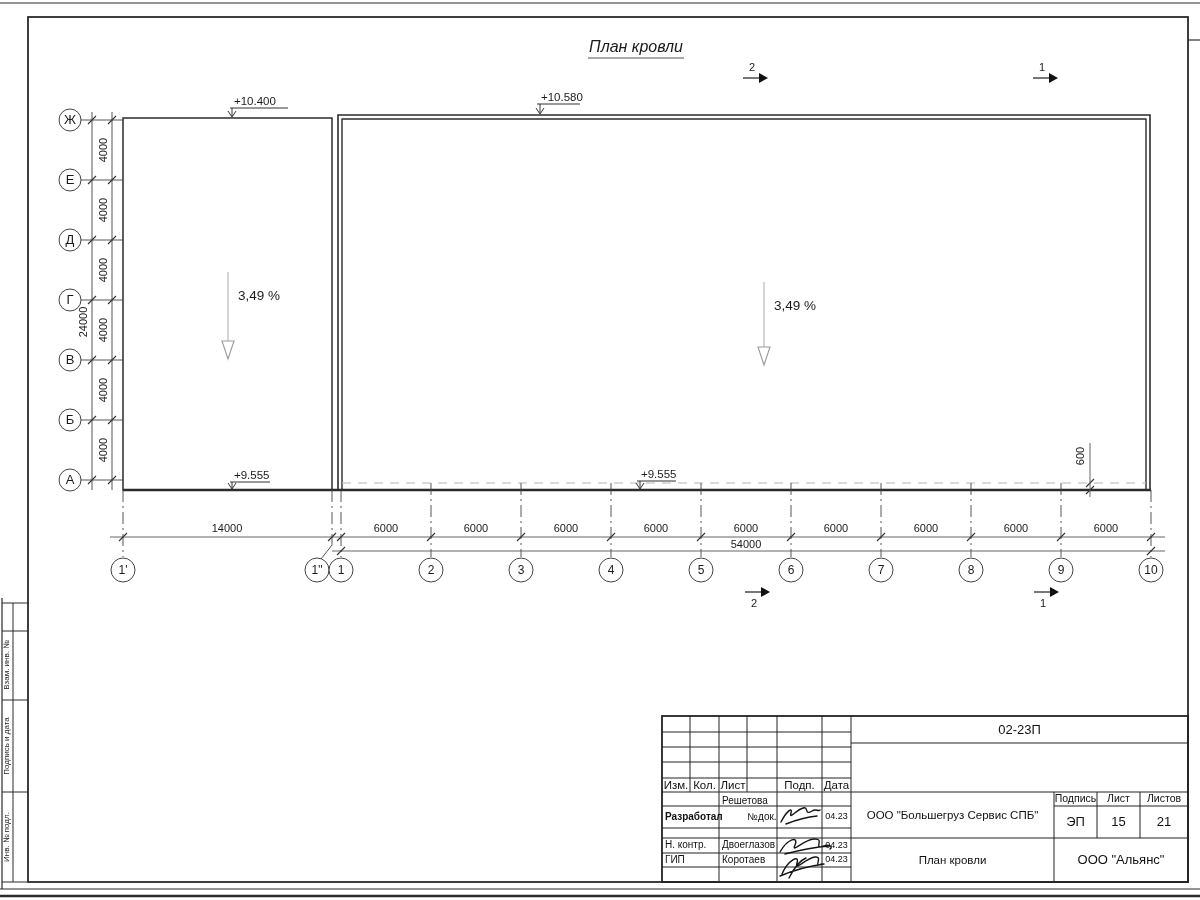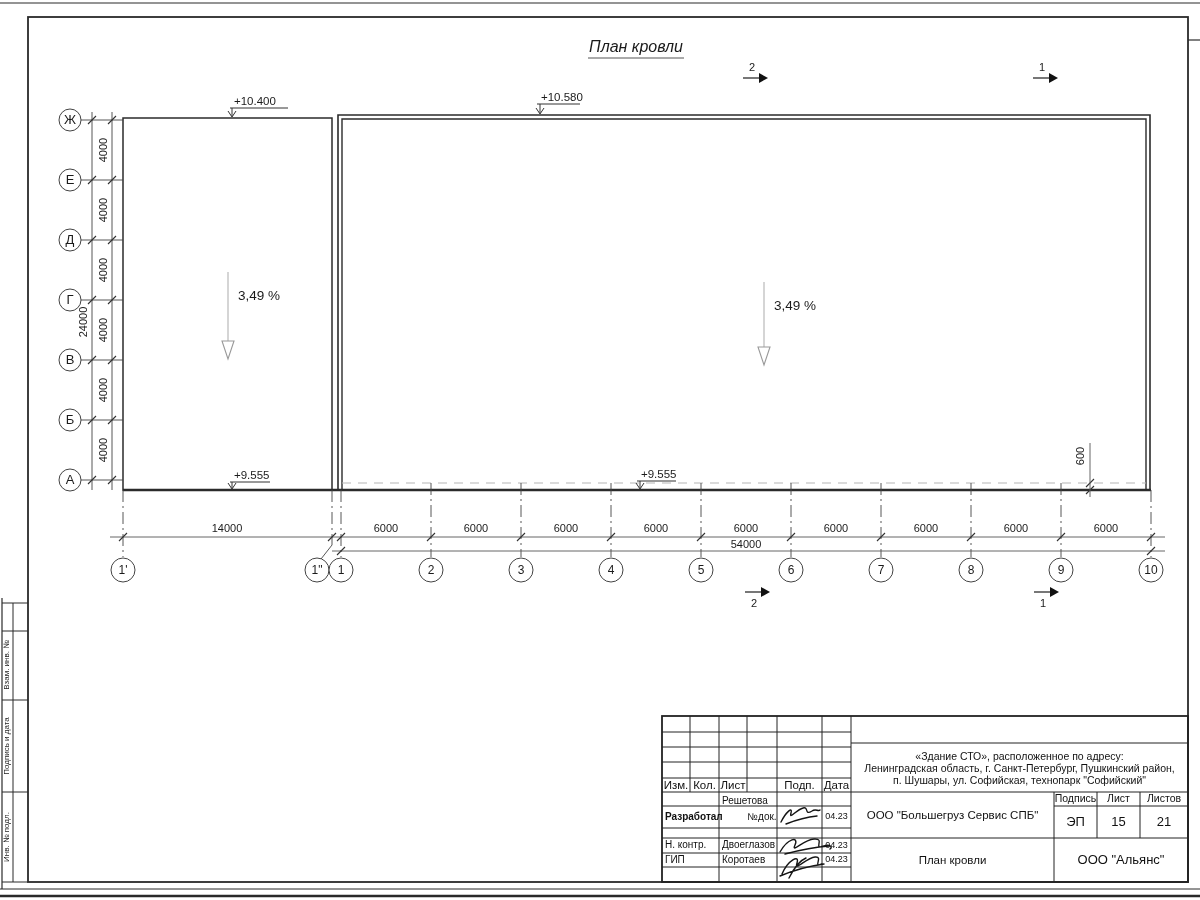--- a/index.html
+++ b/index.html
@@ -232,26 +232,22 @@
       M1054,806 H1188"></path>
   </g>
 
   <g stroke="#151515" fill="none" stroke-width="1.4" stroke-linecap="round">
     <path d="M781,822 C786,812 793,806 791,813 C789,820 796,810 803,808 C809,806 804,816 812,811 C816,808 818,812 820,810 M786,824 C796,820 806,817 817,816"></path>
     <path d="M780,852 C788,838 799,836 795,845 C791,854 803,840 814,839 C826,838 812,850 824,846 C830,844 833,847 830,849 M785,854 C800,850 815,847 829,846"></path>
     <path d="M782,874 C788,860 800,854 797,863 C794,872 806,858 815,857 C824,856 812,868 822,864 M780,876 C794,870 810,866 824,864 M789,878 C795,866 801,860 806,858"></path>
   </g>
 </svg>
 
-
-<div class="addr" style="left:851px;top:743px;width:337px;height:49px;font-size:10.5px;">
-  <div>«Здание СТО», расположенное по адресу:</div>
-  <div>Ленинградская область, г. Санкт-Петербург, Пушкинский район,</div>
-  <div>п. Шушары, ул. Софийская, технопарк "Софийский"</div>
-</div>
+<div class="cell" style="left:851px;top:717px;width:337px;height:26px;font-size:13px;">02-23П</div>
+
 
 <div class="cell" style="left:851px;top:792px;width:203px;height:46px;font-size:11.5px;">ООО "Большегруз Сервис СПБ"</div>
 
 <div class="cell" style="left:1054px;top:792px;width:43px;height:14px;font-size:10.5px;">Подпись</div>
 <div class="cell" style="left:1097px;top:792px;width:43px;height:14px;font-size:10.5px;">Лист</div>
 <div class="cell" style="left:1140px;top:792px;width:48px;height:14px;font-size:10.5px;">Листов</div>
 <div class="cell" style="left:1054px;top:806px;width:43px;height:32px;font-size:13px;">ЭП</div>
 <div class="cell" style="left:1097px;top:806px;width:43px;height:32px;font-size:13px;">15</div>
 <div class="cell" style="left:1140px;top:806px;width:48px;height:32px;font-size:13px;">21</div>
 

